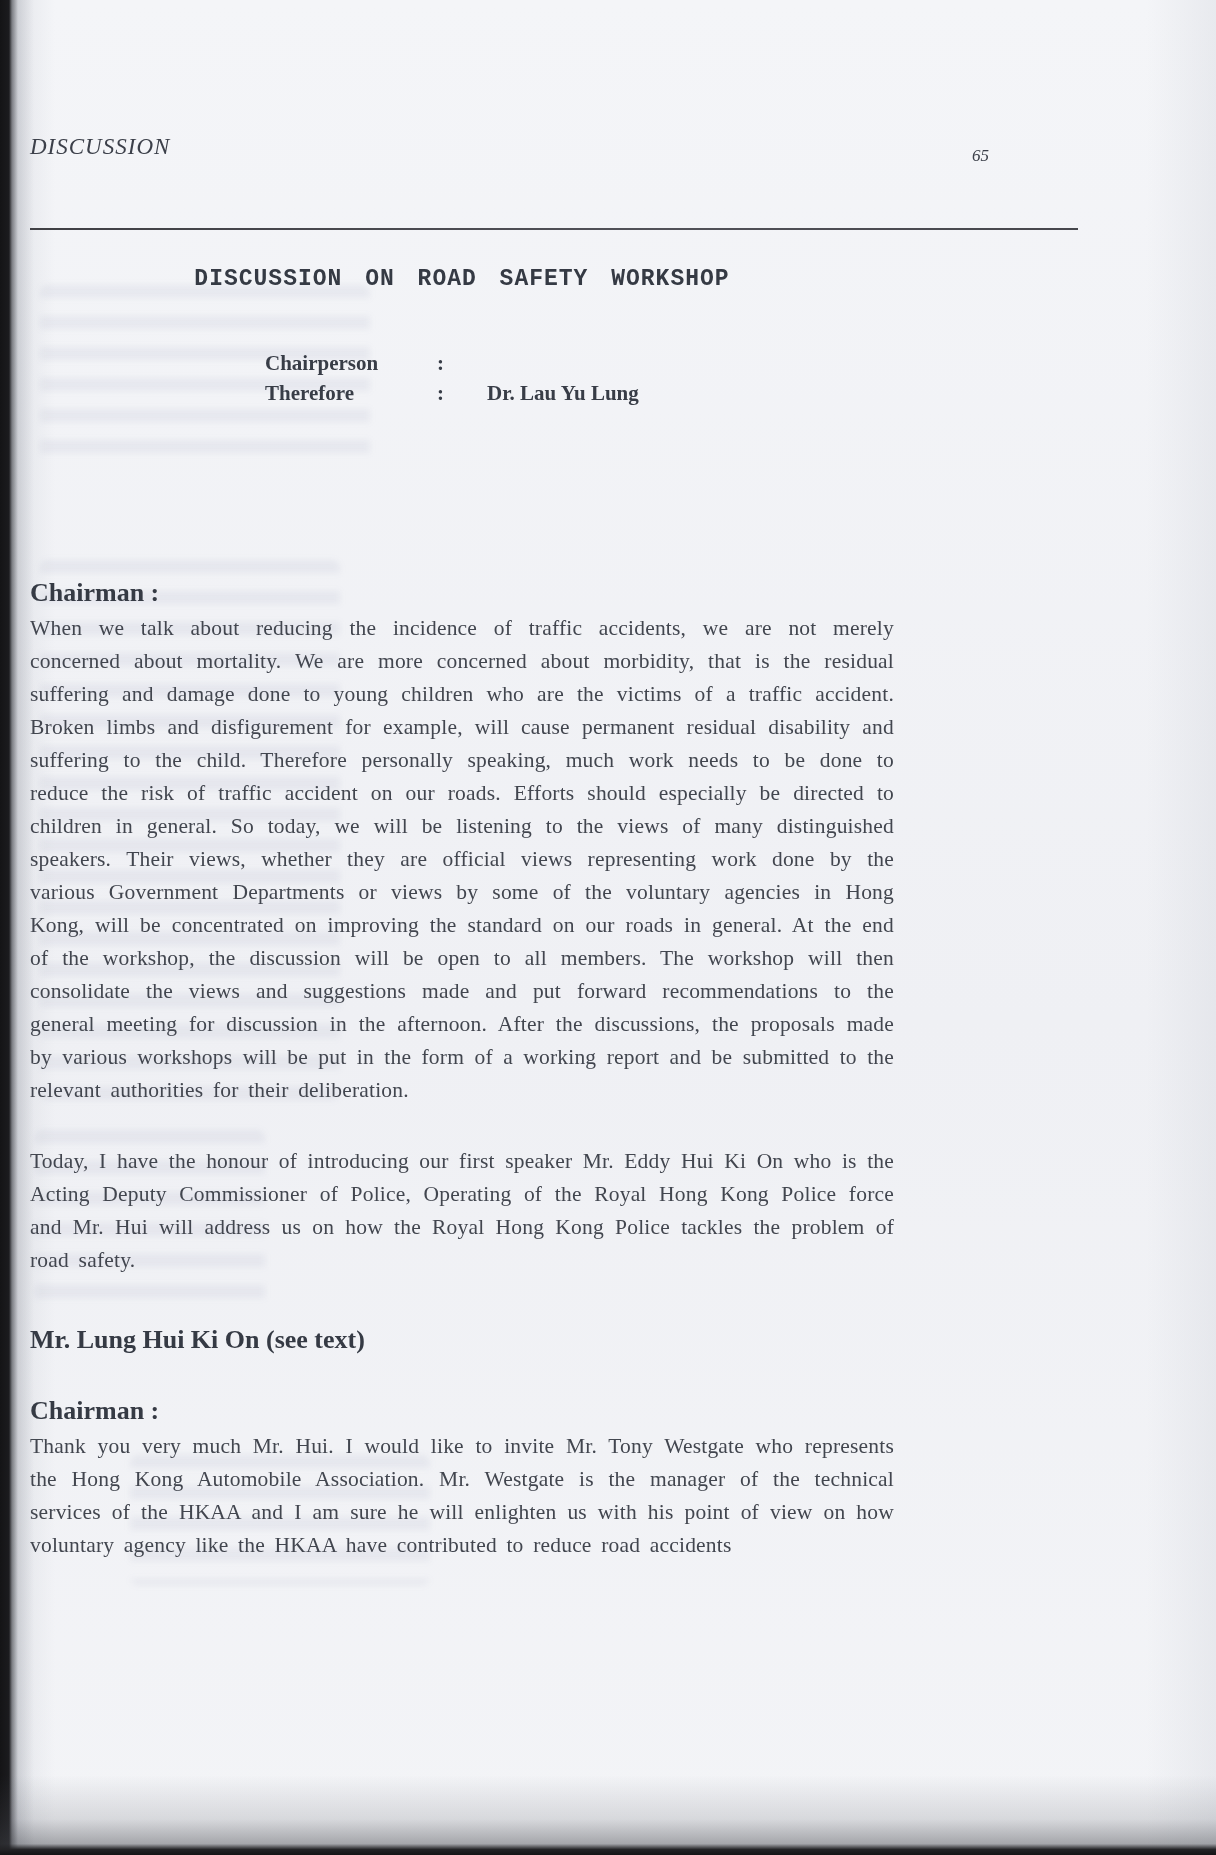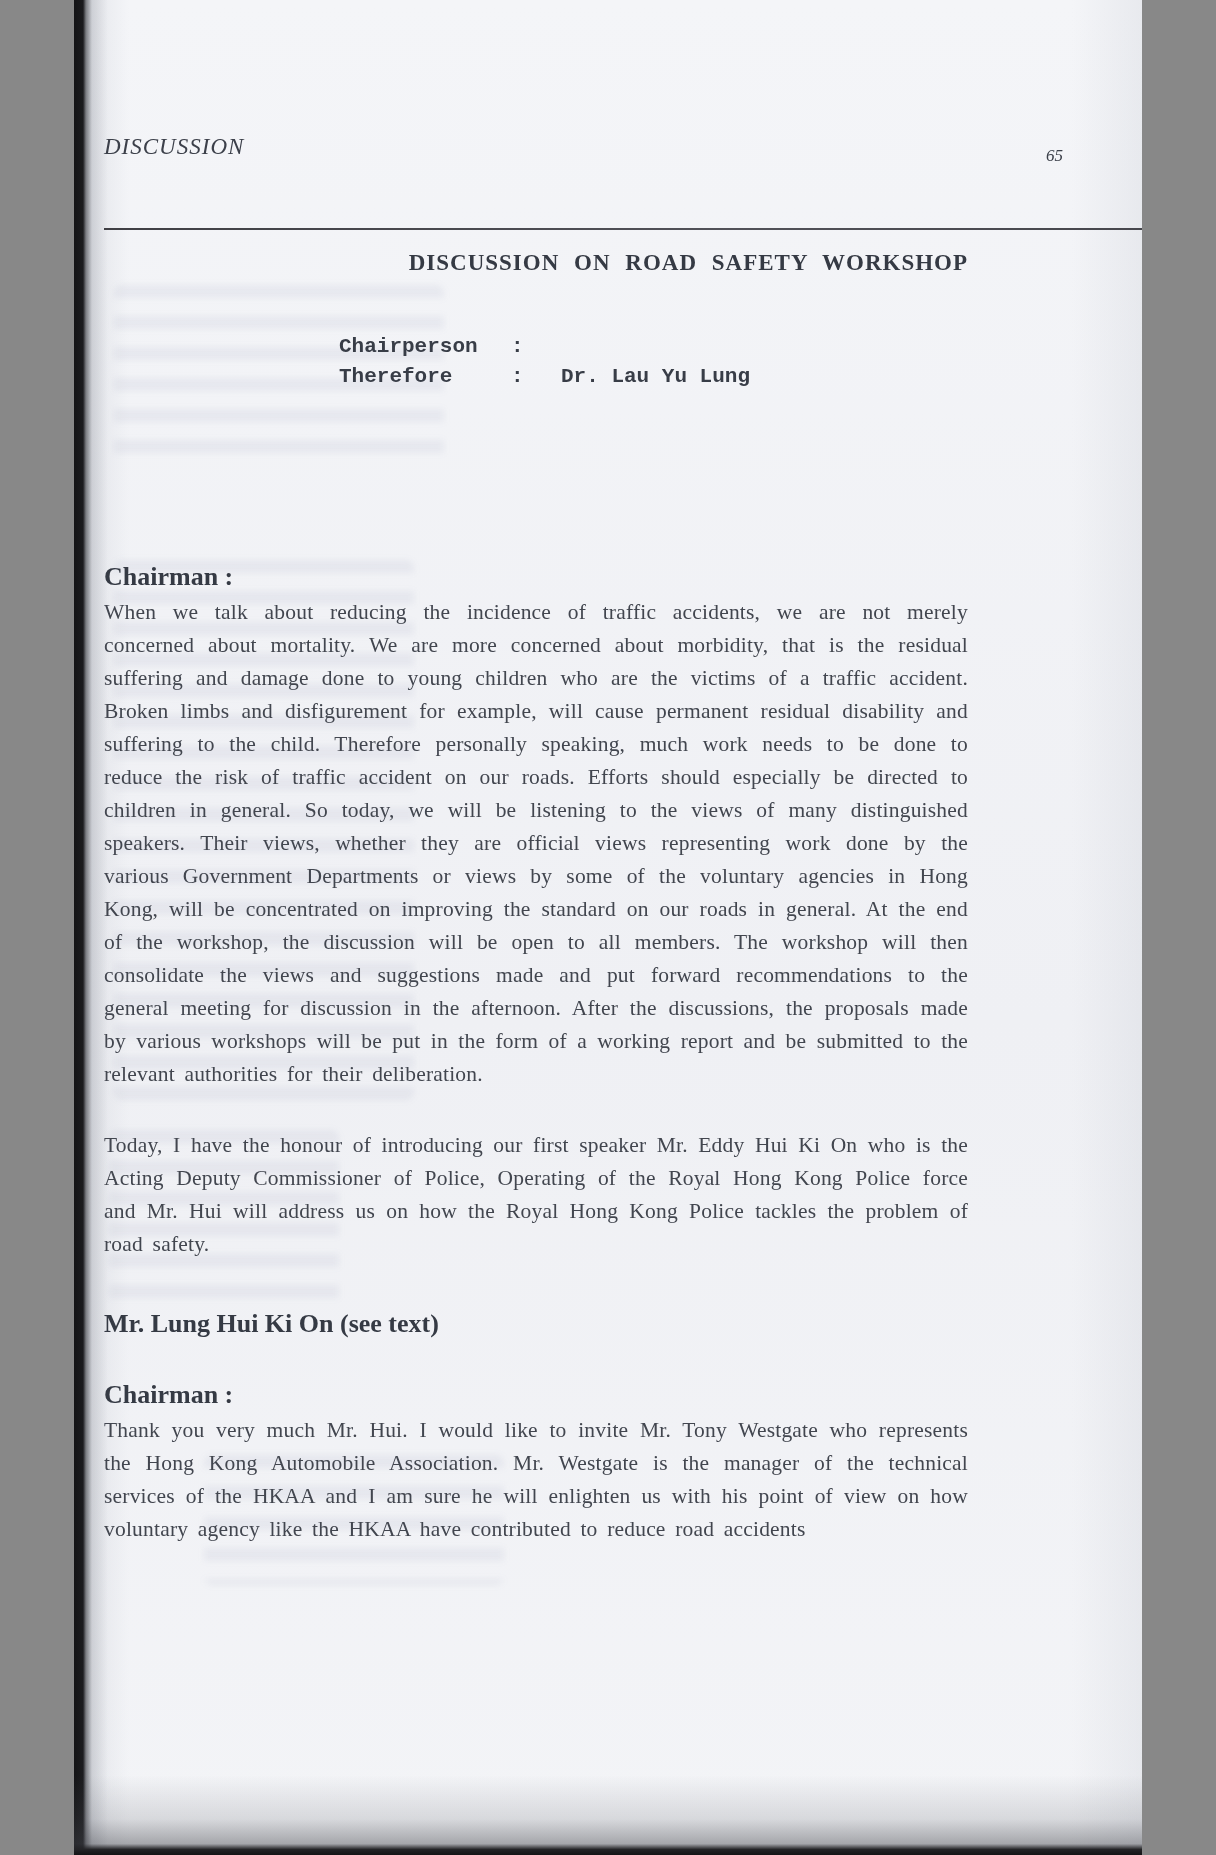--- a/index.html
+++ b/index.html
@@ -2,31 +2,30 @@
 <html><head>
 <meta charset="utf-8">
 <style>
   html, body {
     margin: 0;
     padding: 0;
     background: #888;
   }
   .page {
     position: relative;
-    width: 1042px;
+    width: 1216px;
     height: 1855px;
     margin: 0 auto;
     overflow: hidden;
     background:
       linear-gradient(90deg, rgba(205,208,215,0.55) 0px, rgba(236,238,242,0) 55px),
       linear-gradient(270deg, rgba(210,213,220,0.35) 0px, rgba(236,238,242,0) 70px),
       linear-gradient(180deg, #f4f5f8 0%, #eff0f4 55%, #f3f4f7 100%);
     font-family: "Liberation Serif", "DejaVu Serif", serif;
     color: #41454e;
-    padding-left: 26px;
   }
 
   
   .spine-edge {
     position: absolute; left: 0; top: 0; bottom: 0; width: 34px; z-index: 3;
     background: linear-gradient(90deg,
       #141416 0px, #1b1b1e 9px, rgba(40,42,48,0.55) 12px,
       rgba(120,124,134,0.22) 18px, rgba(236,238,242,0) 34px);
   }
   .bottom-shadow {
@@ -60,27 +59,27 @@
   .head-rule {
     position: absolute; left: 30px; top: 228px; width: 1048px; height: 2px; z-index: 4;
     background: linear-gradient(90deg, #3f3f44 0%, #515158 60%, #46464c 100%);
   }
 
   
   .content {
     position: absolute; left: 30px; top: 250px; width: 864px; z-index: 2;
   }
   .doc-title {
-    margin: 0; text-align: right;
+    margin: 16px; text-align: center;
     font-size: 23px; font-weight: bold; color: #353a44;
-    letter-spacing: 1px; word-spacing: 8px;
+    letter-spacing: 1px; word-spacing: 8px; font-family: Liberation Mono, monospace;
   }
   .meta {
     margin: 56px 0 0 235px;
-    font-weight: bold; font-size: 21px; color: #383d47; font-family: Liberation Mono, monospace;
+    font-weight: bold; font-size: 21px; color: #383d47;
   }
   .meta-row { display: flex; line-height: 30px; }
   .meta-label { width: 172px; }
   .meta-sep   { width: 50px; }
   .meta-value { flex: 1; }
 
   .blocks { margin-top: 168px; }
   .block { margin: 0; font-size: 21.5px; line-height: 33px; }
   .block-heading {
     font-weight: bold; color: #353a44; font-size: 26px;

